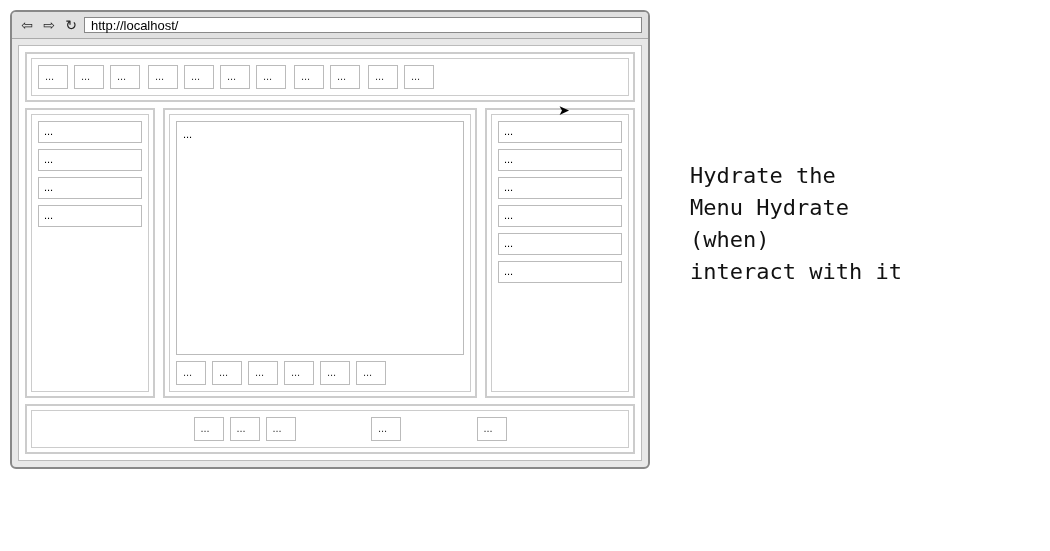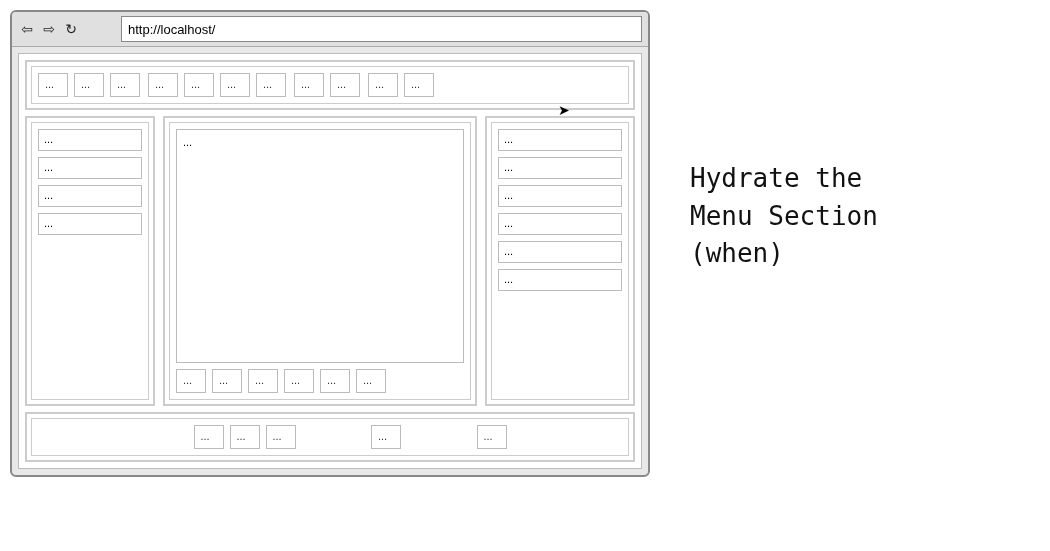--- a/index.html
+++ b/index.html
@@ -37,26 +37,25 @@
     justify-content: center;
     cursor: pointer;
     font-size: 14px;
     line-height: 1;
     color: #222;
   }
   .url-bar {
     flex: 1;
     background: #fff;
     border: 1px solid #888;
-    height: 26px;
+    height: 16px;
     padding: 2px 6px;
     font-size: 13px;
     display: flex;
     align-items: center;
-    margin-left: 37px;
   }
   .viewport {
     background: #fff;
     margin: 6px;
     border: 1px solid #bbb;
     padding: 6px;
   }
   .region {
     border: 2px solid #ccc;
     padding: 4px;
@@ -105,21 +104,21 @@
     flex: 1;
     border: 1px solid #bbb;
     padding: 6px;
     font-size: 11px;
   }
   .center-thumbs { display: flex; gap: 6px; }
   .footer-row { display: flex; justify-content: space-between; align-items: center; }
   .footer-group { display: flex; gap: 6px; }
   .caption {
     font-family: ui-monospace, "SFMono-Regular", Menlo, Consolas, monospace;
-    font-size: 26px;
+    font-size: 22px;
     line-height: 1.45;
     color: #111;
     max-width: 360px;
     padding-top: 150px;
   }
   .cursor {
     position: absolute;
     font-size: 14px;
     color: #000;
     pointer-events: none;
@@ -226,15 +225,16 @@
       </div>
     </div>
 
   </div>
 </div>
 <div class="cursor" style="left:548px; top:92px;">➤</div>
 </div>
 
 <div class="caption">
   <div>Hydrate the</div>
-  <div>Menu Section</div>
+  <div>Menu Hydrate</div>
   <div>(when)</div>
+  <div>interact with it</div>
 </div>
 
 </body></html>

